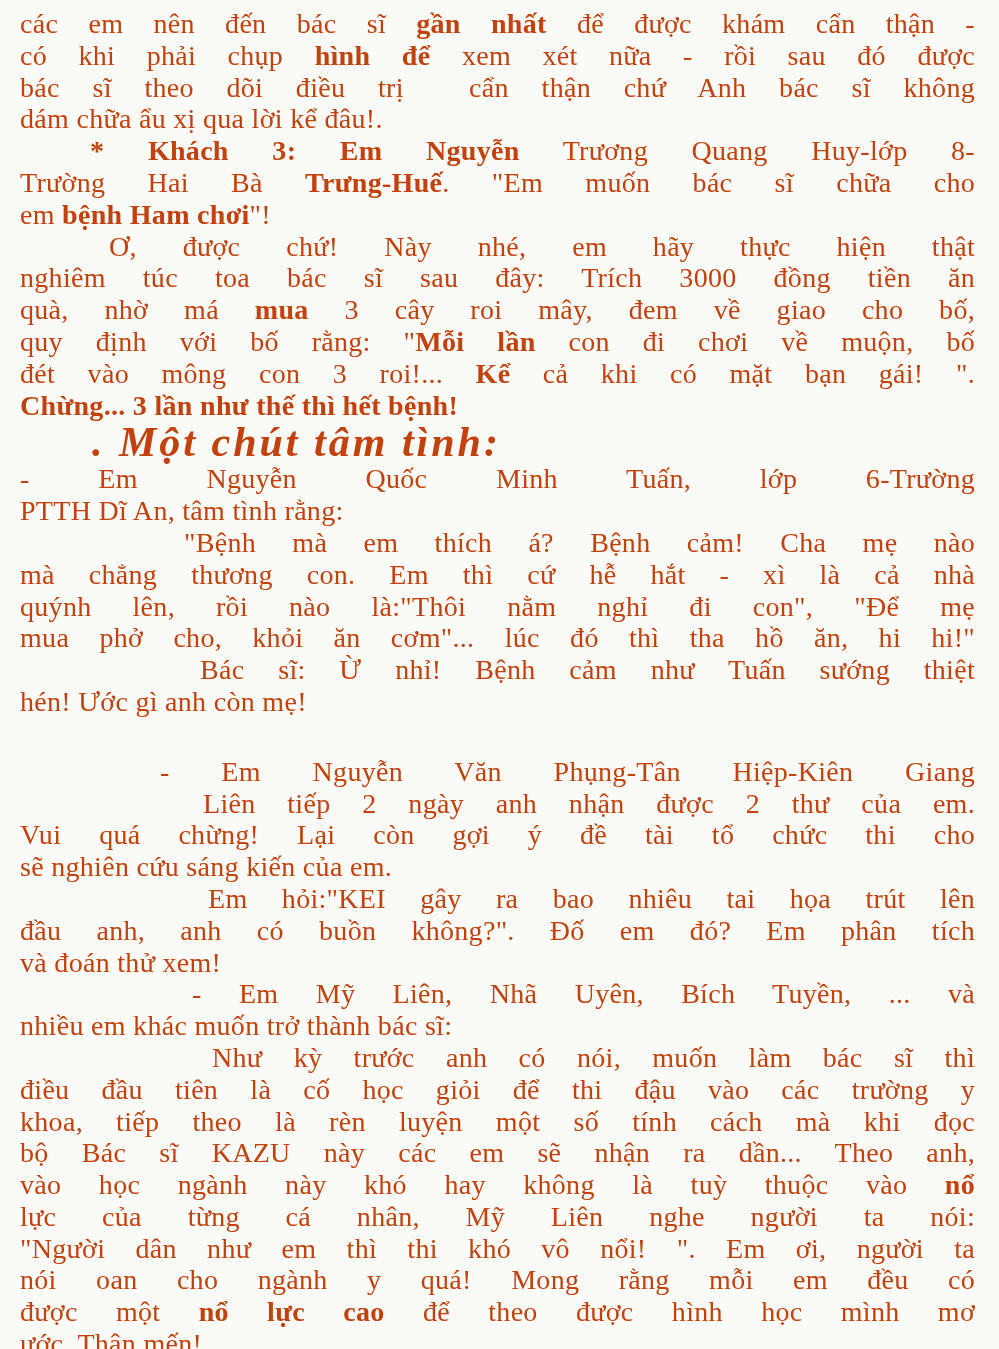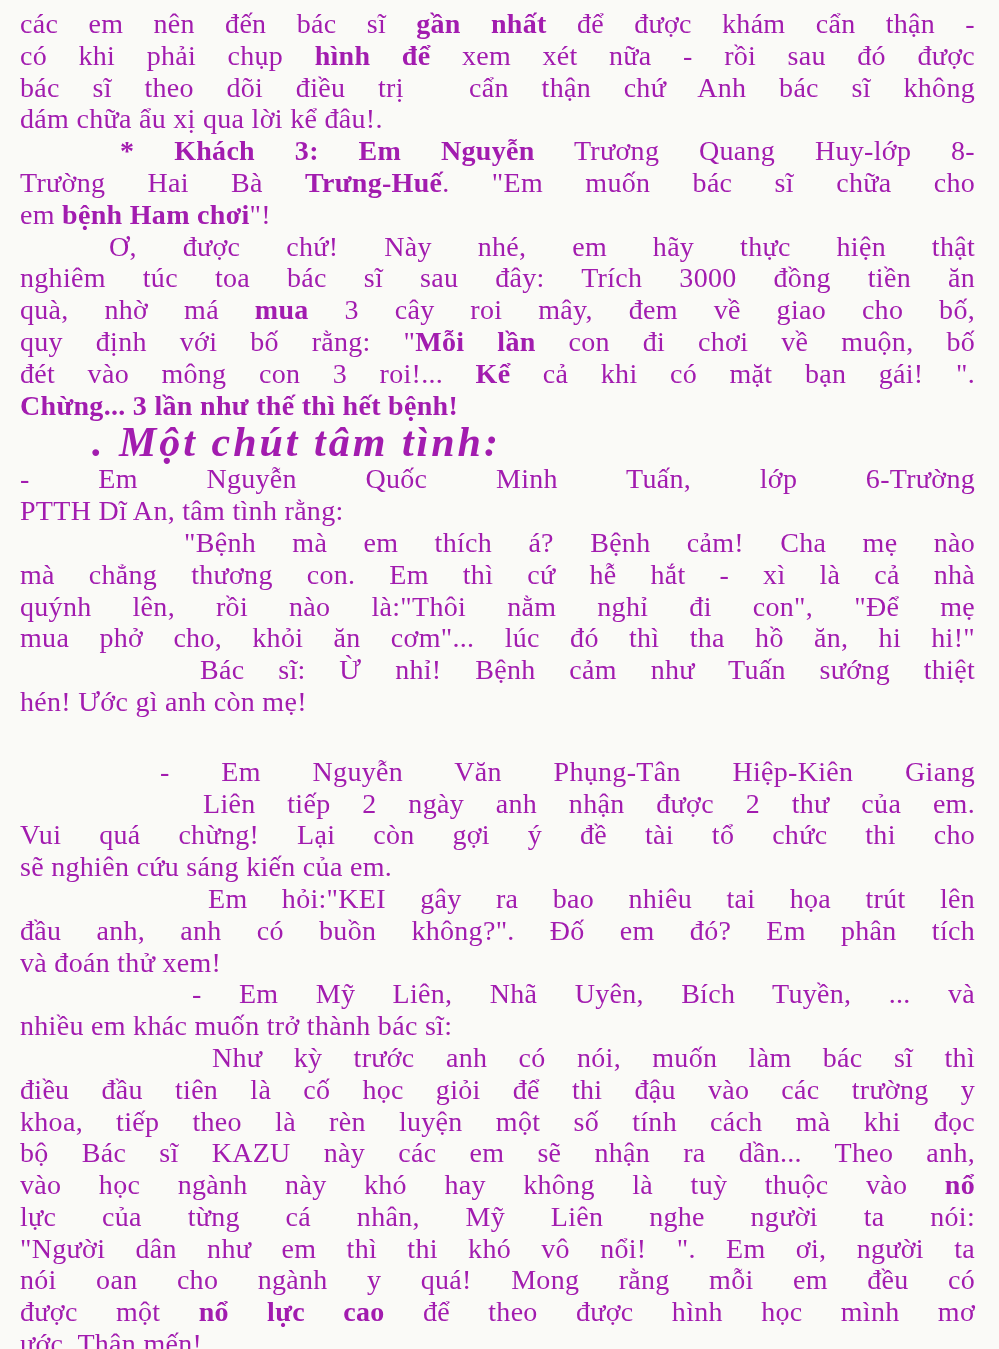--- a/index.html
+++ b/index.html
@@ -11,21 +11,21 @@
     height: 1349px;
     background: #fafaf7;
     overflow: hidden;
   }
   .page {
     box-sizing: border-box;
     width: 999px;
     height: 1349px;
     padding: 8px 24px 0 20px;
     font-family: "Liberation Serif", "DejaVu Serif", serif;
-    color: #a21caf;
+    color: #c2410c;
     -webkit-font-smoothing: antialiased;
   }
   .text-column {
     width: 955px;
   }
   .line {
     font-size: 28px;
     line-height: 31.8px;
     letter-spacing: 0.3px;
     white-space: normal;
@@ -48,21 +48,21 @@
 </style>
 </head>
 <body>
 
 <div class="page">
   <div class="text-column">
       <div class="line just"><span>các em nên đến bác sĩ </span><b>gần nhất</b><span> để được khám cẩn thận -</span></div>
       <div class="line just"><span>có khi phải chụp </span><b>hình để</b><span> xem xét nữa - rồi sau đó được</span></div>
       <div class="line just"><span>bác sĩ theo dõi điều trị &nbsp;cẩn thận chứ Anh bác sĩ không</span></div>
       <div class="line"><span>dám chữa ẩu xị qua lời kể đâu!.</span></div>
-      <div class="line just" style="margin-left: 100px;"><b>* </b><b>Khách 3: Em Nguyễn</b><span> Trương Quang Huy-lớp 8-</span></div>
+      <div class="line just" style="margin-left: 70px;"><b>* </b><b>Khách 3: Em Nguyễn</b><span> Trương Quang Huy-lớp 8-</span></div>
       <div class="line just"><span>Trường Hai Bà </span><b>Trưng-Huế</b><span>. "Em muốn bác sĩ chữa cho</span></div>
       <div class="line"><span>em </span><b>bệnh Ham chơi</b><span>"!</span></div>
       <div class="line just" style="margin-left: 89px;"><span>Ơ, được chứ! Này nhé, em hãy thực hiện thật</span></div>
       <div class="line just"><span>nghiêm túc toa bác sĩ sau đây: Trích 3000 đồng tiền ăn</span></div>
       <div class="line just"><span>quà, nhờ má </span><b>mua</b><span> 3 cây roi mây, đem về giao cho bố,</span></div>
       <div class="line just"><span>quy định với bố rằng: "</span><b>Mỗi lần</b><span> con đi chơi về muộn, bố</span></div>
       <div class="line just"><span>đét vào mông con 3 roi!... </span><b>Kể</b><span> cả khi có mặt bạn gái! ".</span></div>
       <div class="line"><b>Chừng... 3 lần như thế thì hết bệnh!</b></div>
       <div class="line heading" style="margin-left: 72px;"><b style="font-style: italic;">. Một chút tâm tình:</b></div>
       <div class="line just" style=""><span>- Em Nguyễn Quốc Minh Tuấn, lớp 6-Trường</span></div>

